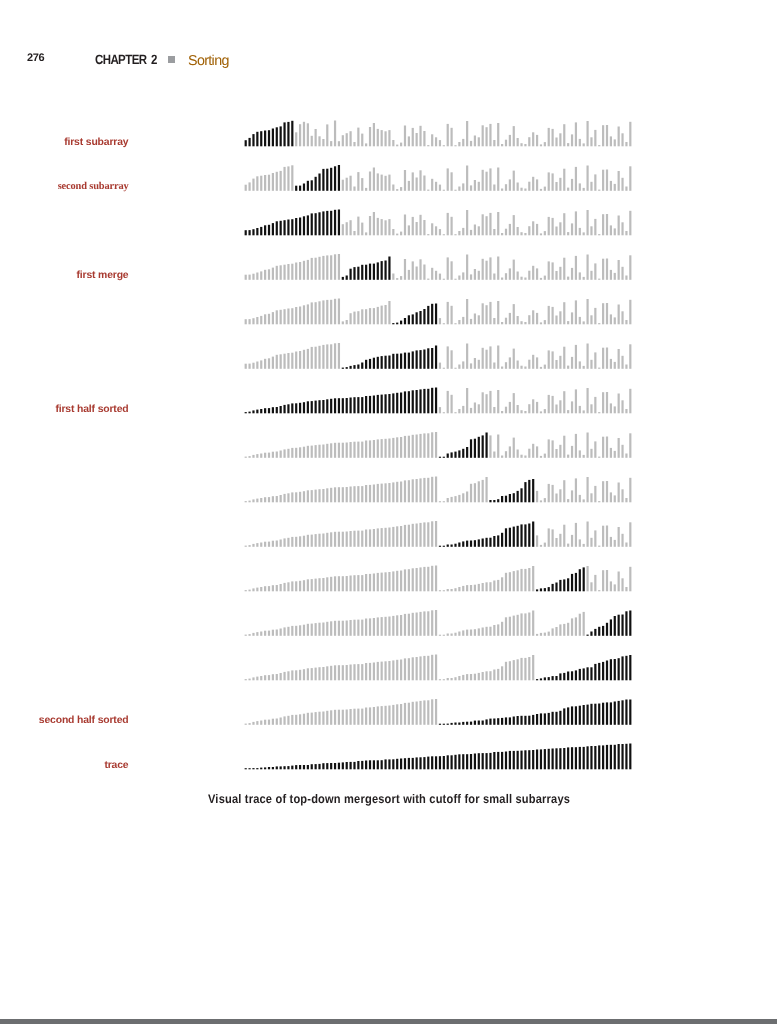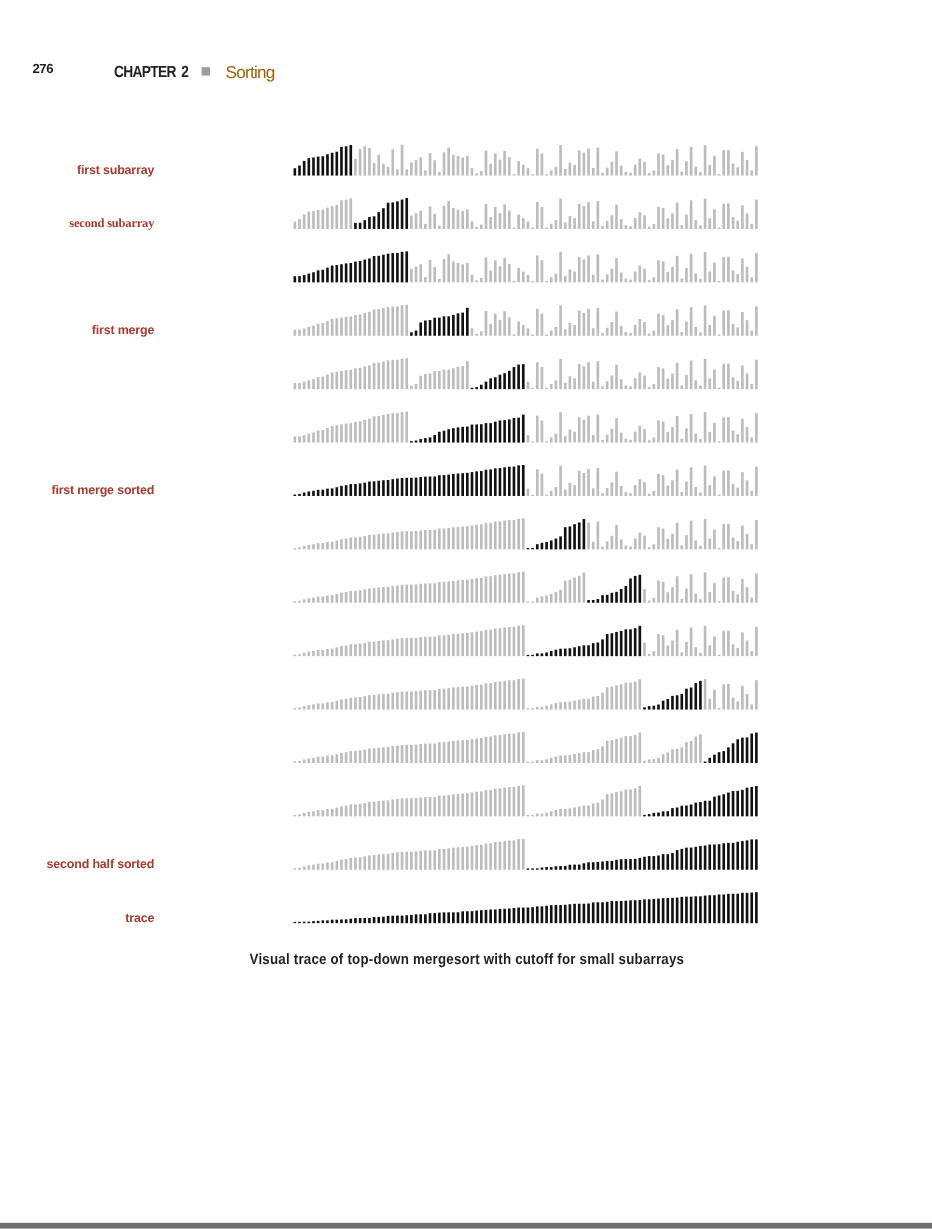--- a/index.html
+++ b/index.html
@@ -37,21 +37,21 @@
     <div class="chapno">CHAPTER 2</div>
     <div class="bullet"></div>
     <div class="secname">Sorting</div>
   </div>
 
   <div class="figure">
     <div id="labels">
         <div class="rowlabel" style="right: 541.5px; top: 136.7px;">first subarray</div>
         <div class="rowlabel" style="right: 541.5px; top: 181.2px; font-family: Liberation Serif, serif;">second subarray</div>
         <div class="rowlabel" style="right: 541.5px; top: 225.7px; margin-top: 44px;">first merge</div>
-        <div class="rowlabel" style="right: 541.5px; top: 403.7px;">first merge sorted</div>
+        <div class="rowlabel" style="right: 541.5px; top: 403.7px;">first half sorted</div>
         <div class="rowlabel" style="right: 541.5px; top: 715.2px; text-align: right;">second half sorted</div>
         <div class="rowlabel" style="right: 541.5px; top: 759.7px;">trace</div>
       </div>
     <svg class="fig-svg" id="trace" width="777" height="790" aria-hidden="true">
         <g class="trace-row">
           <rect x="244.60" y="140.20" width="2.20" height="6.10" fill="#111111"></rect>
           <rect x="248.48" y="137.90" width="2.20" height="8.40" fill="#111111"></rect>
           <rect x="252.37" y="134.10" width="2.20" height="12.20" fill="#111111"></rect>
           <rect x="256.25" y="131.80" width="2.20" height="14.50" fill="#111111"></rect>
           <rect x="260.14" y="131.20" width="2.20" height="15.10" fill="#111111"></rect>

